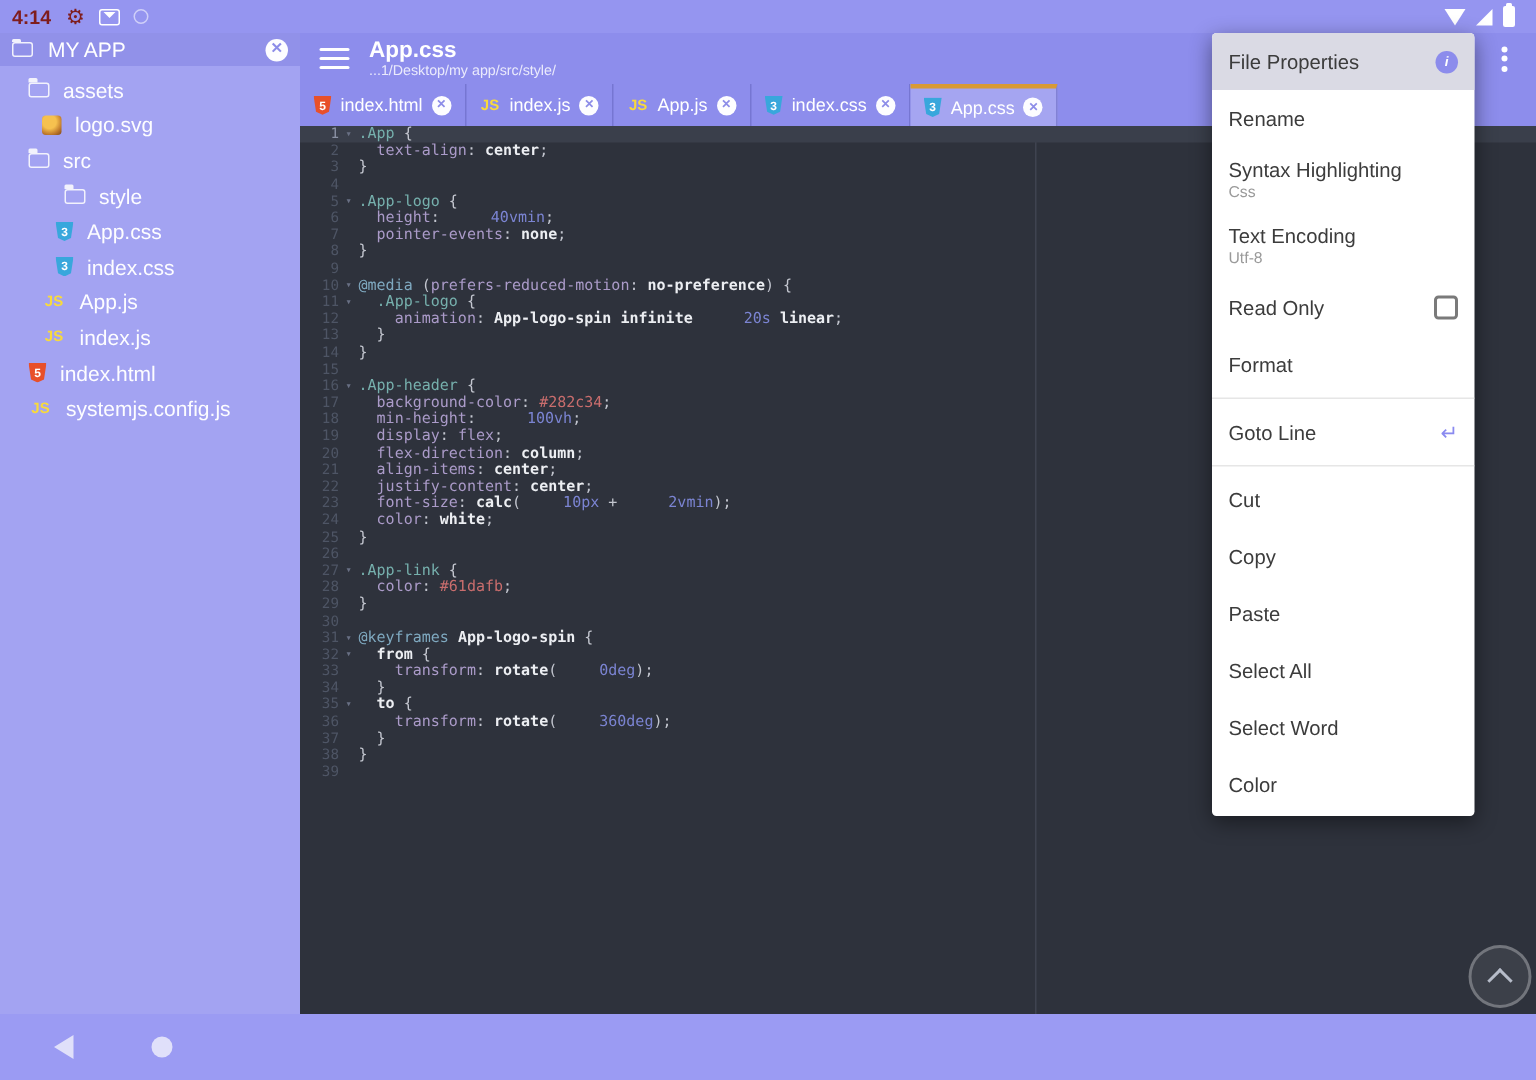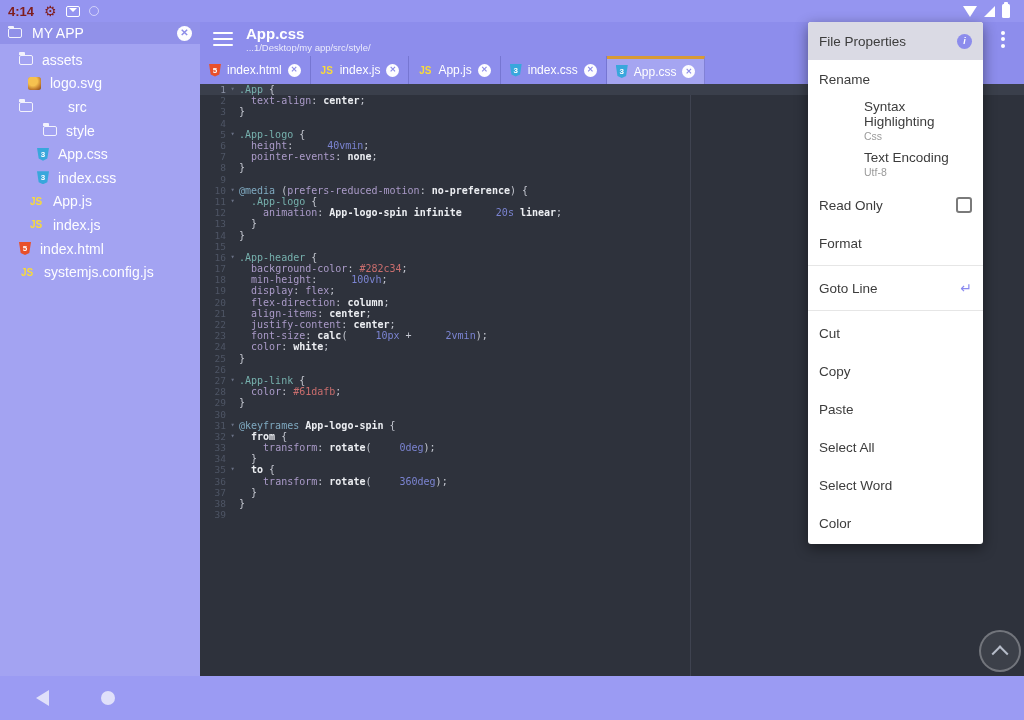--- a/index.html
+++ b/index.html
@@ -85,21 +85,21 @@
   .bottom-nav { position:absolute; left:0; top:676px; width:1024px; height:44px; background:#9b9bf3; z-index:40;
     display:flex; align-items:center; }
   .nav-back { margin-left:36px; width:0; height:0; border-top:8px solid transparent; border-bottom:8px solid transparent;
     border-right:13px solid #e0e0fa; }
   .nav-home { margin-left:52px; width:14px; height:14px; border-radius:50%; background:#e0e0fa; }
 
   
   .menu { position:absolute; left:808px; top:22px; width:175px; background:#fff; border-radius:3px;
     box-shadow:0 4px 14px rgba(0,0,0,.45); z-index:60; overflow:hidden; padding-bottom:2px; }
   .menu-item { display:flex; align-items:center; height:38px; padding:0 11px; color:#3c3c3c; font-size:13.5px; }
-  .menu-item.has-sub { height:44px;margin-left:45px; }
+  .menu-item.has-sub { height:44px; }
   .menu-item .labels { display:flex; flex-direction:column; justify-content:flex-end; flex:1; }
   .menu-sub { font-size:10.5px; color:#9a9a9a; margin-top:1px; }
   .menu-item.header { background:#dadae4; height:38px; }
   .info-circle { width:15px; height:15px; border-radius:50%; background:#8c8cec; color:#fff; font-size:9px;
     font-weight:bold; display:flex; align-items:center; justify-content:center; font-style:italic; }
   .checkbox { width:16px; height:16px; border:2px solid #7a7a7a; border-radius:3px; background:#fff; }
   .return-glyph { color:#8a8af0; font-size:14px; }
   .menu-divider { height:1px; background:#e6e6e6; margin:3px 0; }
 
   
@@ -132,21 +132,21 @@
   </div>
   <div class="tree" id="tree">
       <div class="tree-item" style="padding-left: 19px;">
         <span class="fi fi-folder"></span>
         <span class="tree-label">assets</span>
       </div>
       <div class="tree-item" style="padding-left: 28px;">
         <span class="fi fi-svg"></span>
         <span class="tree-label">logo.svg</span>
       </div>
-      <div class="tree-item" style="padding-left: 19px; gap: 26px;">
+      <div class="tree-item" style="padding-left: 19px;">
         <span class="fi fi-folder"></span>
         <span class="tree-label">src</span>
       </div>
       <div class="tree-item" style="padding-left: 28px; margin-left: 15px;">
         <span class="fi fi-folder"></span>
         <span class="tree-label">style</span>
       </div>
       <div class="tree-item" style="padding-left: 37px;">
         <span class="fi fi-css">3</span>
         <span class="tree-label">App.css</span>

